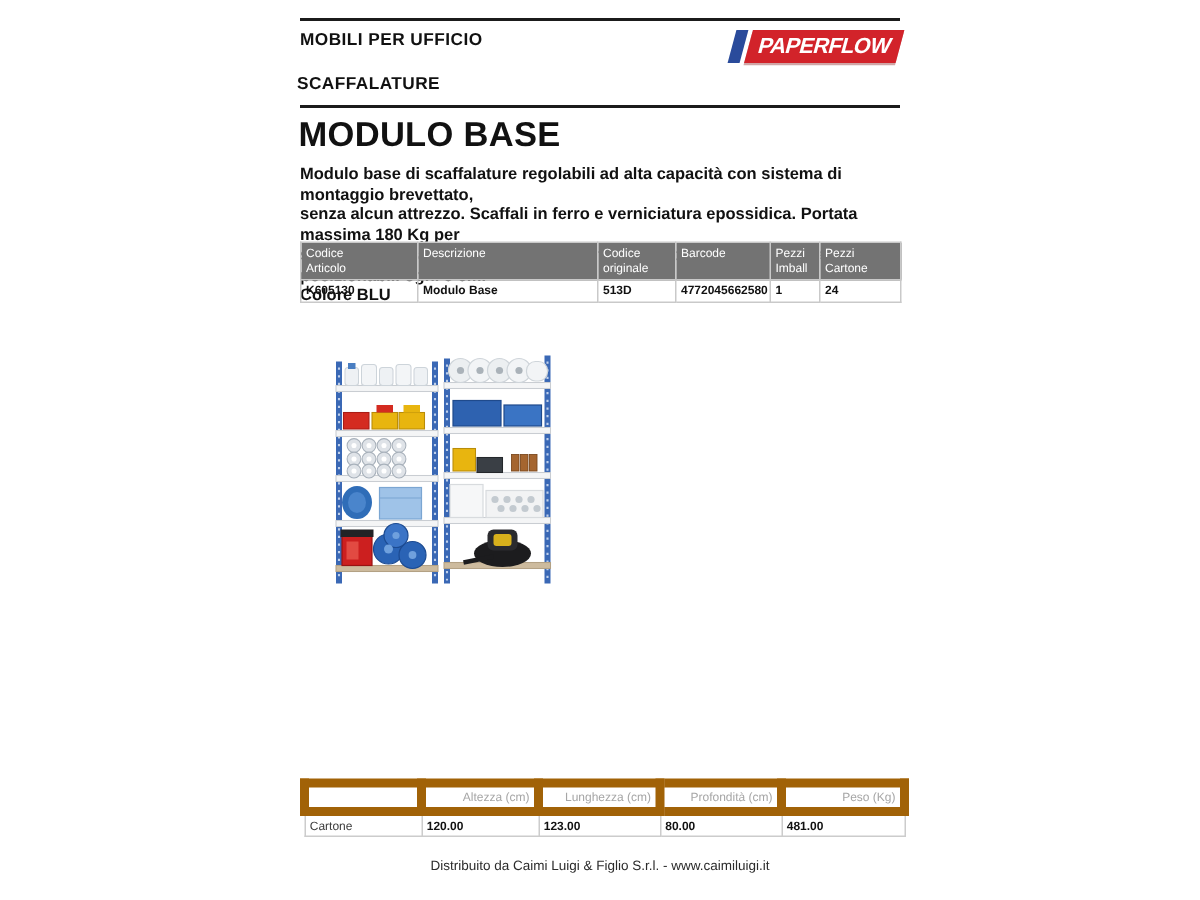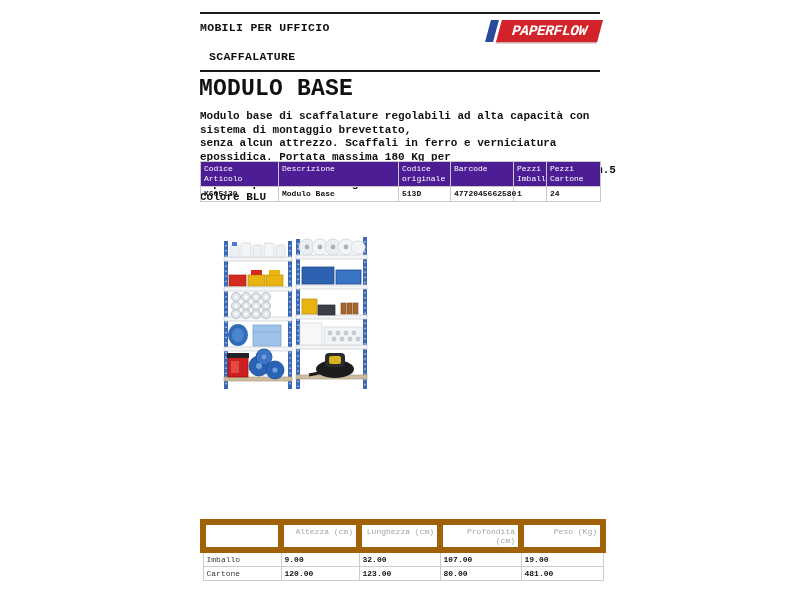--- a/index.html
+++ b/index.html
@@ -1,41 +1,41 @@
 <!DOCTYPE html>
 <html><head>
 <meta charset="utf-8">
 <style>
   html,body { margin:0; padding:0; background:#ffffff; }
   .page {
     position:relative; width:800px; height:596px; background:#ffffff;
-    font-family:Liberation Mono, monospace; color:#111; overflow:hidden;
+    font-family:Liberation Sans, sans-serif; color:#111; overflow:hidden;
   }
   .abs { position:absolute; }
 
   .rule { background:#1b1b1b; height:1.5px; width:400px; left:200px; }
   .header-title { left:200px; top:21px; font-size:11.5px; font-weight:bold; letter-spacing:.3px; }
-  .subtitle { left:209px; top:50px; font-size:11.5px; font-weight:bold; letter-spacing:.3px; }
+  .subtitle { left:198px; top:50px; font-size:11.5px; font-weight:bold; letter-spacing:.3px; }
   .product-title { left:199px; top:76px; font-size:23px; font-weight:bold; letter-spacing:.2px; }
   .description { left:200px; top:110px; width:420px; font-size:11px; font-weight:bold;
                  line-height:13.5px; white-space:pre-line; }
 
   
   .logo { left:486px; top:20px; width:114px; height:22px; }
   .logo .stripe { position:absolute; left:2px; top:0; width:8px; height:22px;
                   transform:skewX(-15deg); }
   .logo .plate { position:absolute; left:13px; top:0; width:101px; height:22px;
                  transform:skewX(-15deg); display:flex; align-items:center; justify-content:center;
                  box-shadow:0 1.5px 0 rgba(120,0,0,.35); }
   .logo .plate span { color:#fff; font-weight:bold; font-size:14.5px; letter-spacing:-0.4px; }
 
   
   table { border-collapse:collapse; table-layout:fixed; width:400px; }
   .tbl1 { left:200px; top:161px; }
-  .tbl1 th { background:#4c1d95; color:#ffffff; font-weight:normal; font-size:8px;
+  .tbl1 th { background:#737373; color:#ffffff; font-weight:normal; font-size:8px;
              text-align:left; vertical-align:top; padding:2px 3px; height:20px;
              white-space:pre-line; line-height:9.5px; border:1px solid #c9c9c9; }
   .tbl1 td { font-size:8px; font-weight:bold; padding:2px 3px; height:10px;
              border:1px solid #c9c9c9; vertical-align:top;margin-top:48px; }
 
   .tbl2 { left:200px; top:519px; }
   .tbl2 th { color:#a6a6a6; font-weight:normal; font-size:8px; text-align:right;
              padding:2px 3px; height:9px; border:6px solid #a16207; vertical-align:top; }
   .tbl2 td { font-size:8px; padding:2px 3px; height:8px; border:1px solid #cccccc;
              vertical-align:top; }
@@ -267,30 +267,24 @@
       <tr>
         <th></th>
         <th>Altezza (cm)</th>
         <th>Lunghezza (cm)</th>
         <th>Profondità (cm)</th>
         <th>Peso (Kg)</th>
       </tr>
     </thead>
     <tbody>
       <tr>
-        <td class="rowlabel">Imballo</td>
-        <td class="val">9.00</td>
-        <td class="val">32.00</td>
-        <td class="val">107.00</td>
-        <td class="val">19.00</td>
-      </tr>
-      <tr>
         <td class="rowlabel">Cartone</td>
         <td class="val">120.00</td>
         <td class="val">123.00</td>
         <td class="val">80.00</td>
         <td class="val">481.00</td>
       </tr>
     </tbody>
   </table>
 
+  <div class="abs footer">Distribuito da Caimi Luigi &amp; Figlio S.r.l. - www.caimiluigi.it</div>
 
 </div>
 
 </body></html>

